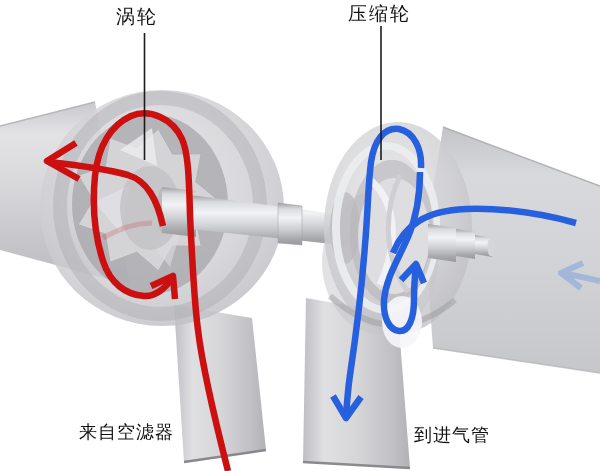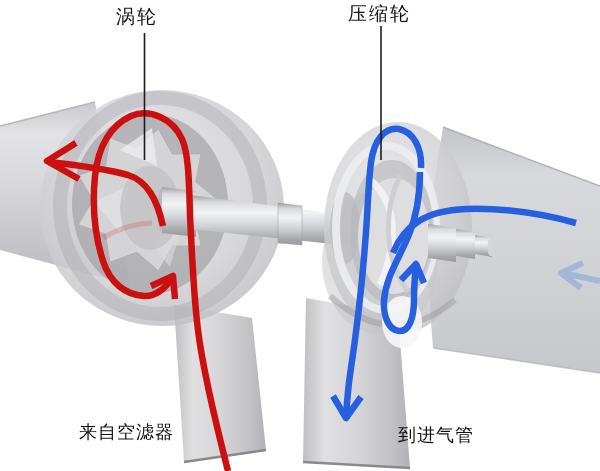--- a/index.html
+++ b/index.html
@@ -12,21 +12,21 @@
   .lbl{
     position:absolute;color:#111;font-size:18px;letter-spacing:1px;
     white-space:nowrap;line-height:1.1;
   }
   .lbl.big{font-size:19px;letter-spacing:2px;}
   #lbl-turbine{left:116px;top:7px;}
   #lbl-compressor{left:348px;top:4px;}
   #lbl-to-exhaust{left:3px;top:97px;}
   #lbl-from-air-filter{left:503px;top:151px;}
   #lbl-from-exhaust{left:79px;top:423px;}
-  #lbl-to-intake{left:398px;top:426px;font-family:Liberation Serif, serif;}
+  #lbl-to-intake{left:414px;top:426px;font-family:Liberation Serif, serif;}
 </style>
 </head>
 <body>
 
 <div class="stage">
 
 <svg width="600" height="471" viewBox="0 0 600 471">
   <defs>
     <linearGradient id="gPipeL" x1="0" y1="0" x2="0" y2="1">
       <stop offset="0" stop-color="#c9c9cd"></stop>

